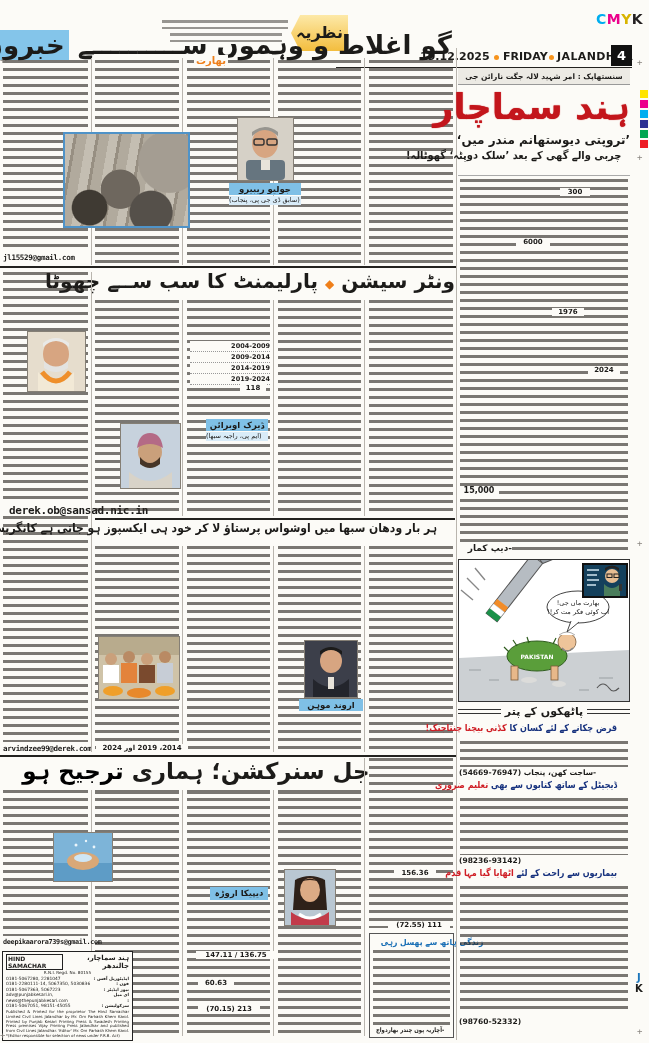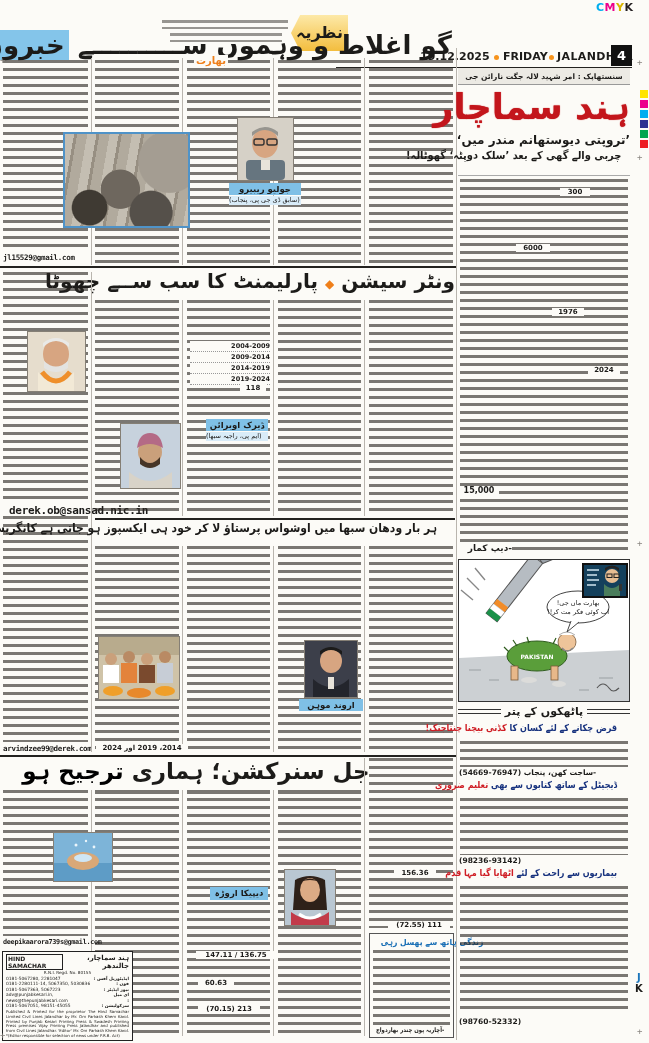--- a/index.html
+++ b/index.html
@@ -31,21 +31,21 @@
 .plus{position:absolute;font:9px "DejaVu Sans Mono",monospace;color:#8a8680}
 .sw{width:8px;height:8px;margin-bottom:2px}
 .irow{display:flex;justify-content:space-between;font-size:4.4px;line-height:5.6px}
 .irow .lab{direction:rtl;font-weight:bold}
 </style>
 </head>
 <body>
 
 <div id="paper">
 
-  <div class="abs b" style="left:596px;top:1px;width:50px;font-size:11px;letter-spacing:.5px"><span style="color:#00aeef">C</span><span style="color:#ec008c">M</span><span style="color:#d8b400">Y</span><span style="color:#231f20">K</span></div>
+  <div class="abs b" style="left:596px;top:11px;width:50px;font-size:14px;letter-spacing:.5px"><span style="color:#00aeef">C</span><span style="color:#ec008c">M</span><span style="color:#d8b400">Y</span><span style="color:#231f20">K</span></div>
 
   <div class="abs b nw" style="left:420px;top:50px;font-size:11px">19.12.2025</div>
   <div class="abs" style="left:494px;top:55px;width:5px;height:5px;border-radius:50%;background:#f7941d"></div>
   <div class="abs b nw" style="left:503px;top:50px;font-size:11px">FRIDAY</div>
   <div class="abs" style="left:549px;top:55px;width:5px;height:5px;border-radius:50%;background:#f7941d"></div>
   <div class="abs b nw" style="left:557px;top:50px;font-size:11px;letter-spacing:.4px">JALANDHAR</div>
   <div class="abs" style="left:611px;top:45px;width:21px;height:21px;background:#111;color:#fff;font:bold 13px 'DejaVu Sans',sans-serif;text-align:center;line-height:21px">4</div>
   <div class="abs hb" style="left:336px;top:67px;width:296px;height:1px"></div>
 
   <div class="abs lt" style="left:162px;top:20px;width:126px;height:9px"></div>
@@ -283,21 +283,21 @@
   <div class="abs rtl ctr" style="left:458px;top:68px;width:172px;height:17px;background:#eceae4;border-bottom:1px solid #999;font:bold 7.5px 'DejaVu Sans',sans-serif;line-height:17px">سنستھاپک : امر شہید لالہ جگت نارائن جی</div>
 
   <div class="abs rtl ctr nw" style="left:458px;top:87px;width:172px;font-size:35px;font-weight:bold;color:#c3161c;text-shadow:0 0 1px #c3161c">ہند سماچار</div>
 
   <div class="abs rtl ctr nw" style="left:458px;top:133px;width:172px;font-size:12px;font-weight:bold">’تروپتی دیوستھانم مندر میں‘</div>
   <div class="abs rtl ctr nw fx90" style="left:458px;top:149px;width:172px;font-size:11px;font-weight:bold">چربی والے گھی کے بعد ’سلک دوپٹہ‘ گھوٹالہ!</div>
   <div class="abs" style="left:458px;top:175px;width:172px;height:1px;background:#aaa"></div>
 
   <div class="abs tx" style="left:460px;top:179px;width:168px;height:374px"></div>
   <div class="abs num" style="left:560px;top:188px;width:30px">300</div>
-  <div class="abs num" style="left:516px;top:244px;width:34px">6000</div>
+  <div class="abs num" style="left:516px;top:238px;width:34px">6000</div>
   <div class="abs num" style="left:552px;top:308px;width:32px">1976</div>
   <div class="abs num" style="left:588px;top:366px;width:32px">2024</div>
   <div class="abs num" style="left:459px;top:486px;width:40px;font-size:8px">15,000</div>
   <div class="abs sig" style="left:458px;top:543px;width:54px;font-size:9px">-دیپ کمار</div>
 
   <div class="abs" style="left:458px;top:559px;width:172px;height:143px;border:1px solid #333;background:#fff">
     <svg width="170" height="141" viewBox="0 0 170 141">
       <path d="M0 98 L170 90 L170 141 L0 141 Z" fill="#ccd0d3"></path>
       <path d="M10 110 h12 M30 120 h10 M140 118 h14 M120 130 h10" stroke="#9aa0a4" stroke-width="1.2"></path>
       <g transform="rotate(38 40 48)">

